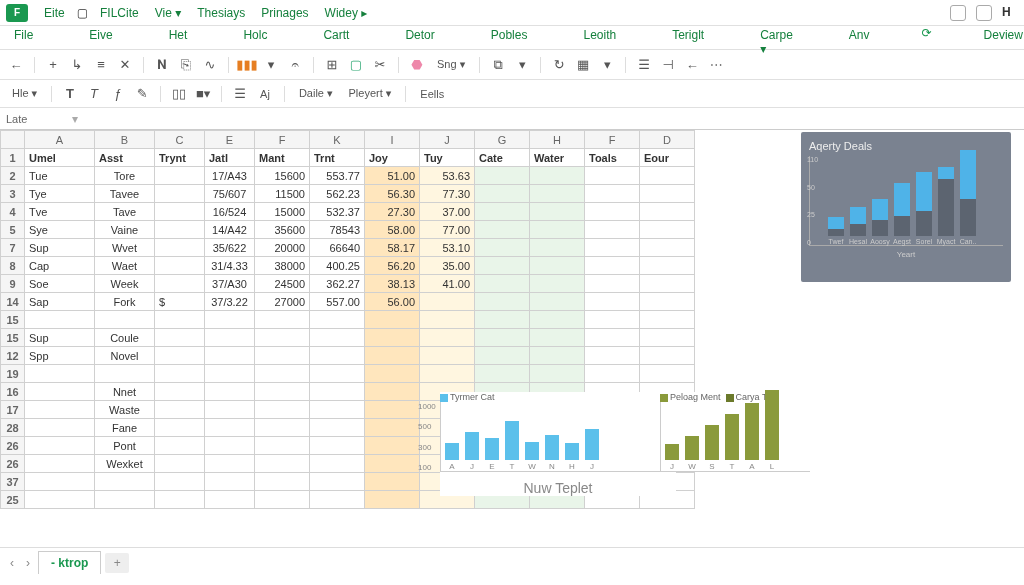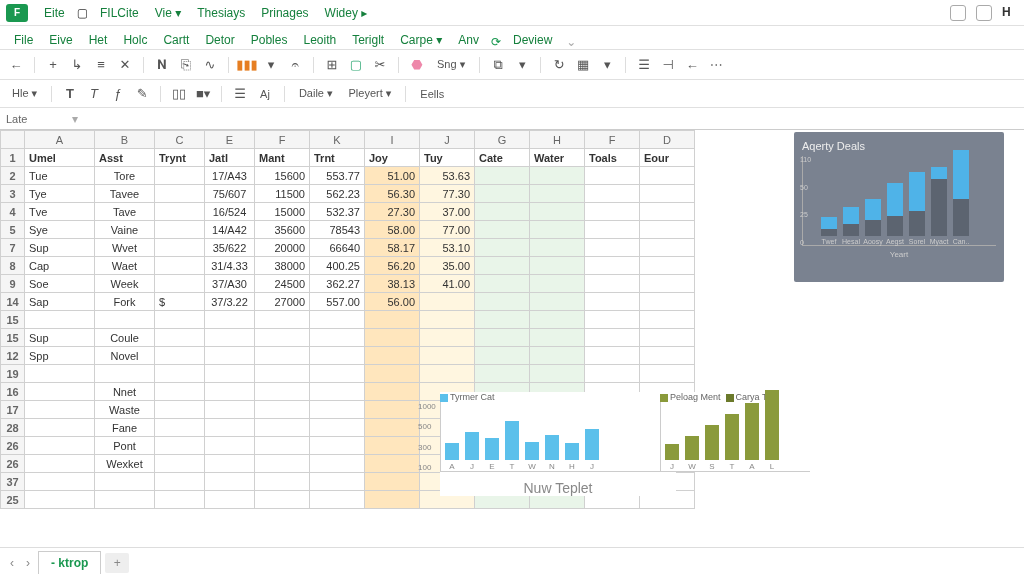--- a/index.html
+++ b/index.html
@@ -6,21 +6,21 @@
   body { font-family: "Segoe UI", Arial, sans-serif; font-size: 12px; color: #333; background: #fff; width: 1024px; height: 585px; overflow: hidden; }
   
   
   .menubar { display: flex; align-items: center; height: 26px; padding: 0 6px; border-bottom: 1px solid #e0e0e0; }
   .app-icon { width: 22px; height: 18px; background: #1a9850; border-radius: 3px; color: #fff; display: flex; align-items: center; justify-content: center; font-size: 10px; font-weight: bold; margin-right: 8px; }
   .menu-item { padding: 2px 8px; font-size: 12px; color: #15803d; cursor: pointer; }
   .topright { margin-left: auto; display: flex; gap: 10px; }
   .topright span { width: 16px; height: 16px; border: 1px solid #aaa; border-radius: 3px; display: inline-block; }
   
   
-  .menubar2 { display: flex; align-items: flex-end; height: 24px; padding: 0 6px; border-bottom: 1px solid #e0e0e0; }
+  .menubar2 { display: flex; align-items: flex-start; height: 24px; padding: 0 6px; border-bottom: 1px solid #e0e0e0; gap: 40px; }
   
   
   .toolbar { display: flex; align-items: center; height: 30px; padding: 0 6px; border-bottom: 1px solid #e0e0e0; gap: 4px; }
   .tool { width: 20px; height: 20px; display: flex; align-items: center; justify-content: center; color: #555; cursor: pointer; font-size: 13px; }
   .sep { width: 1px; height: 16px; background: #ddd; margin: 0 4px; }
   .tool-chart { color: #e67e22; }
   
   
   .formatbar { display: flex; align-items: center; height: 28px; padding: 0 6px; border-bottom: 1px solid #e0e0e0; gap: 4px; }
   .fmt { padding: 2px 6px; font-size: 11px; color: #555; cursor: pointer; }
@@ -44,21 +44,21 @@
   .col-F { width: 55px; text-align: right; }
   .col-G { width: 55px; text-align: right; background: #ffe6bd; }
   .col-H { width: 55px; text-align: right; background: #fff6e0; }
   .col-I { width: 55px; text-align: right; background: #e9f5e9; }
   .col-J { width: 55px; text-align: right; background: #e9f5e9; }
   .col-K { width: 55px; }
   .col-L { width: 55px; }
   .hdr { font-weight: bold; text-align: left; background: #fff !important; }
   
   
-  .chart-panel { position: absolute; right: 20px; top: 132px; width: 210px; height: 150px; background: #7a8290; border-radius: 2px; padding: 8px; color: #ddd; }
+  .chart-panel { position: absolute; right: 13px; top: 132px; width: 210px; height: 150px; background: #7a8290; border-radius: 2px; padding: 8px; color: #ddd; }
   .chart-panel .title { font-size: 11px; color: #eee; margin-bottom: 4px; }
   .chart-bars { display: flex; align-items: flex-end; height: 90px; gap: 6px; padding-left: 18px; border-left: 1px solid #aaa; border-bottom: 1px solid #aaa; }
   .chart-bars .bar { width: 16px; display: flex; flex-direction: column; align-items: center; }
   .chart-bars .seg1 { width: 100%; background: #4fb3e8; }
   .chart-bars .seg2 { width: 100%; background: #5c6470; }
   .chart-bars .lbl { font-size: 7px; color: #ccc; margin-top: 2px; }
   .chart-xlabel { font-size: 8px; text-align: center; color: #ccc; margin-top: 4px; }
   .mini-chart { position: absolute; background: #fff; }
   .mini-chart .legend { font-size: 9px; color: #666; }
   .mini-chart .legend .sw { display: inline-block; width: 8px; height: 8px; margin-right: 2px; vertical-align: middle; }

